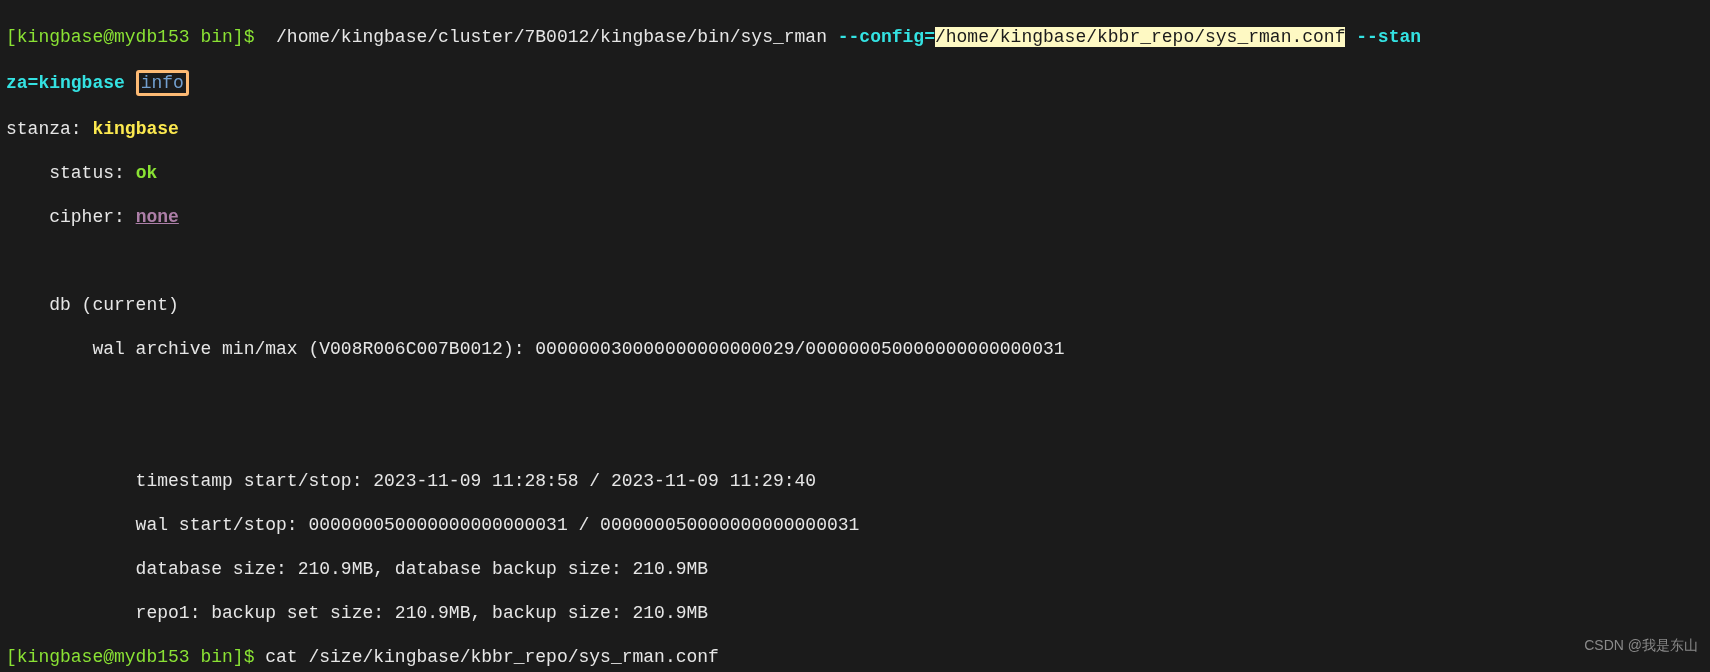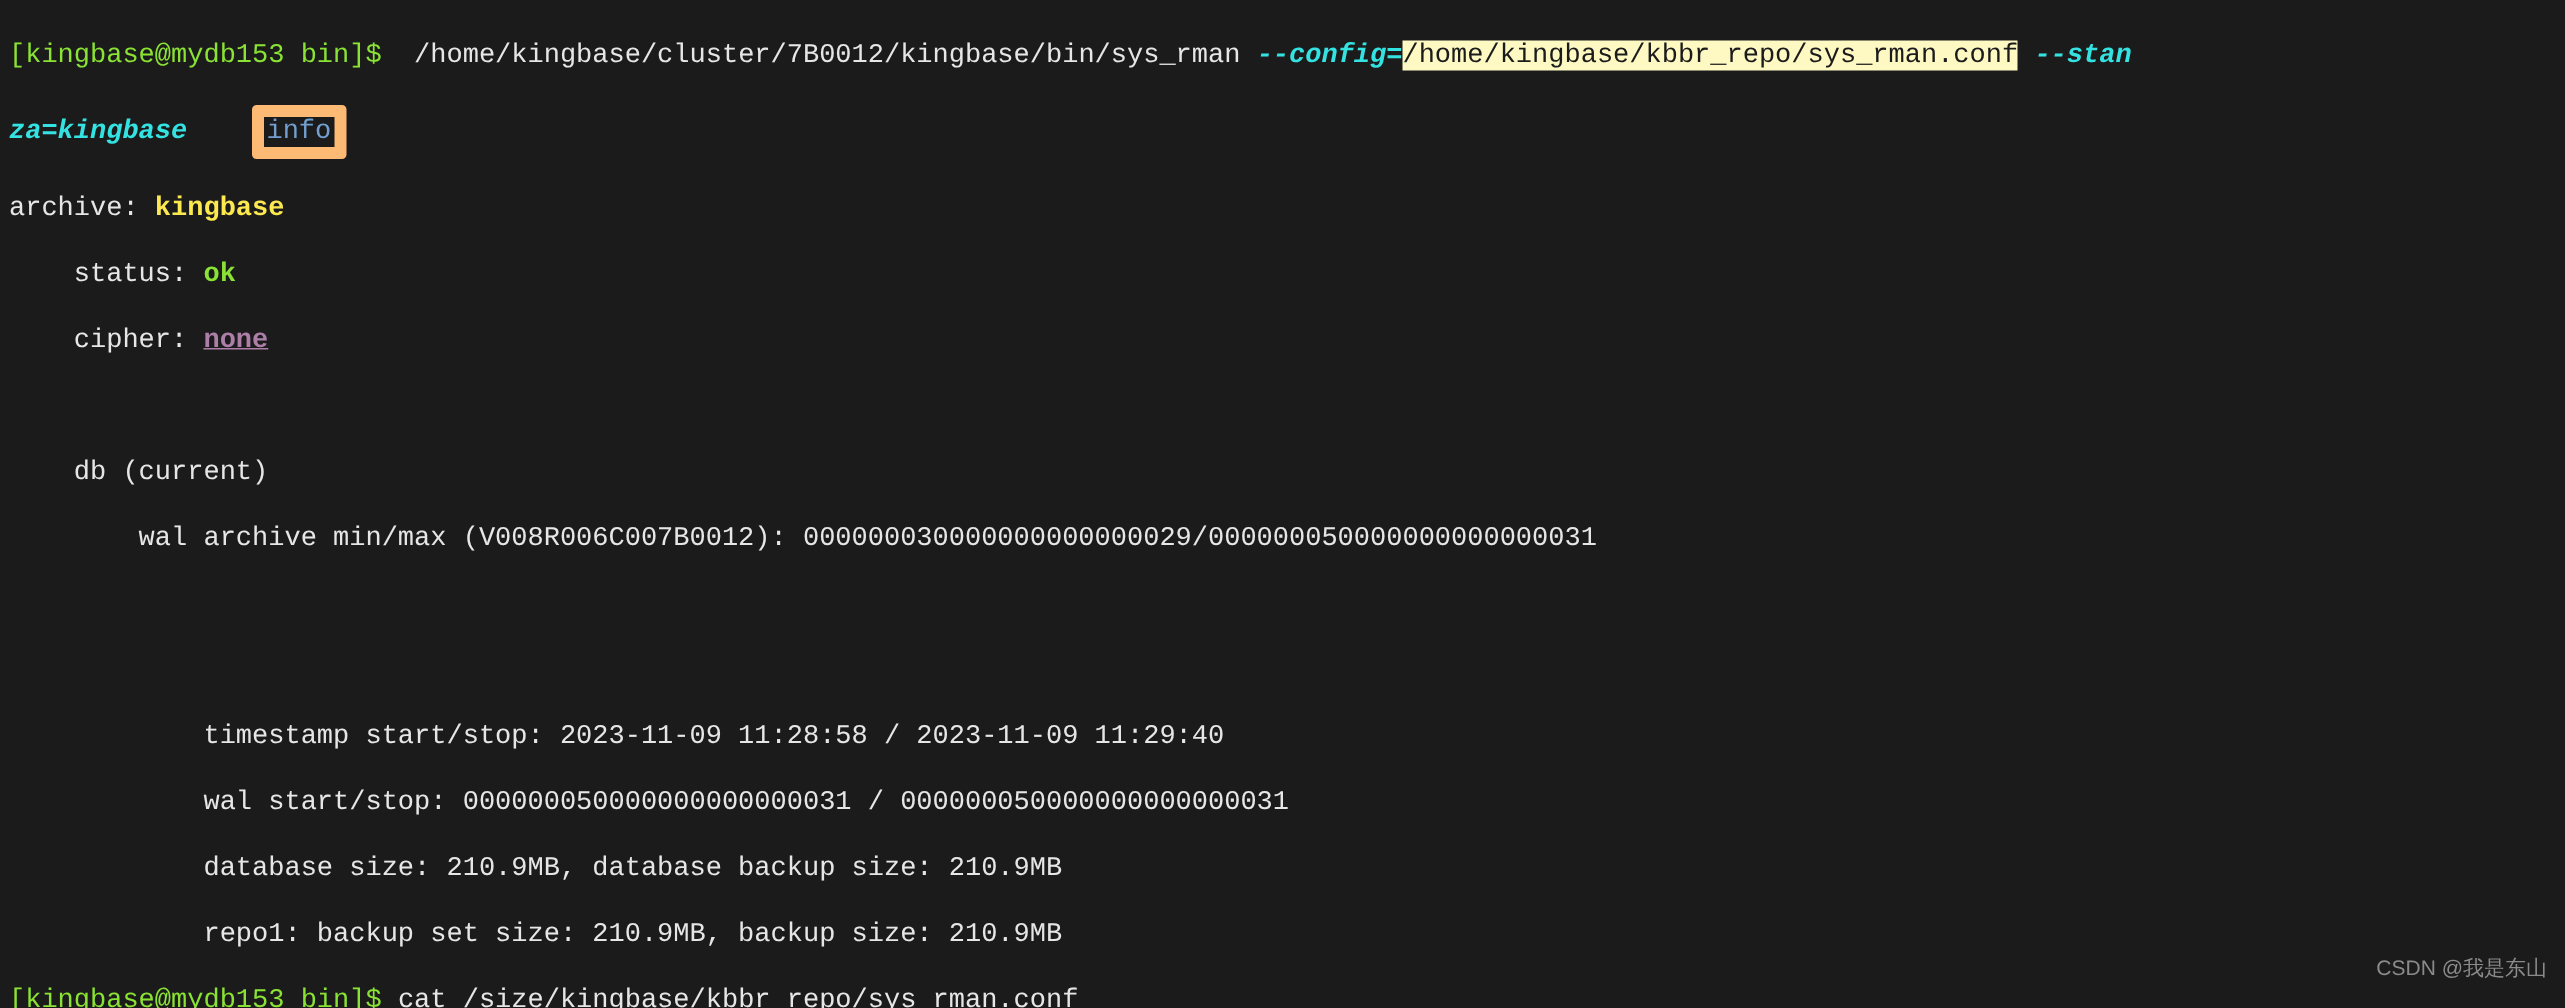--- a/index.html
+++ b/index.html
@@ -14,50 +14,49 @@
     height: 672px;
     overflow: hidden;
     position: relative;
   }
   .term {
     padding: 4px 6px;
     white-space: pre;
   }
   .line { display: block; }
   .green  { color: #8ae234; }
-  .cyanb  { color: #34e2e2; font-weight: bold; font-style: italic; }
+  .cyanb  { color: #34e2e2; font-weight: bold; }
   .hl-sel { background: #fef9c3; color: #1b1b1b; }
   .yellow { color: #fce94f; font-weight: bold; }
   .okcol  { color: #8ae234; font-weight: bold; }
   .nonec  { color: #ad7fa8; font-weight: bold; text-decoration: underline; }
   .infoc  { color: #729fcf; }
   .redbox {
-    border: 8px solid #fdba74;
+    border: 3px solid #fdba74;
     border-radius: 3px;
     padding: 0 2px;
     display: inline-block;
     line-height: 20px;
-    margin-left: 32px;
   }
   .watermark {
     position: absolute;
     right: 12px;
     bottom: 16px;
     font-family: Arial, sans-serif;
     font-size: 14px;
     color: #8a8a8a;
   }
 </style>
 </head>
 <body>
 
 <div class="term">
 <span class="line"><span class="green">[kingbase@mydb153 bin]$ </span><span> /home/kingbase/cluster/7B0012/kingbase/bin/sys_rman </span><span class="cyanb">--config=</span><span class="hl-sel">/home/kingbase/kbbr_repo/sys_rman.conf</span><span> </span><span class="cyanb">--stan</span></span>
 <span class="line"><span class="cyanb">za=kingbase </span><span class="redbox infoc">info</span></span>
-<span class="line"><span>archive: </span><span class="yellow">kingbase</span></span>
+<span class="line"><span>stanza: </span><span class="yellow">kingbase</span></span>
 <span class="line"><span>    status: </span><span class="okcol">ok</span></span>
 <span class="line"><span>    cipher: </span><span class="nonec">none</span></span>
 <span class="line"> </span>
 <span class="line">    db (current)</span>
 <span class="line">        wal archive min/max (V008R006C007B0012): 000000030000000000000029/000000050000000000000031</span>
 <span class="line"> </span>
 <span class="line"><span>        </span></span>
 <span class="line">            timestamp start/stop: 2023-11-09 11:28:58 / 2023-11-09 11:29:40</span>
 <span class="line">            wal start/stop: 000000050000000000000031 / 000000050000000000000031</span>
 <span class="line">            database size: 210.9MB, database backup size: 210.9MB</span>

